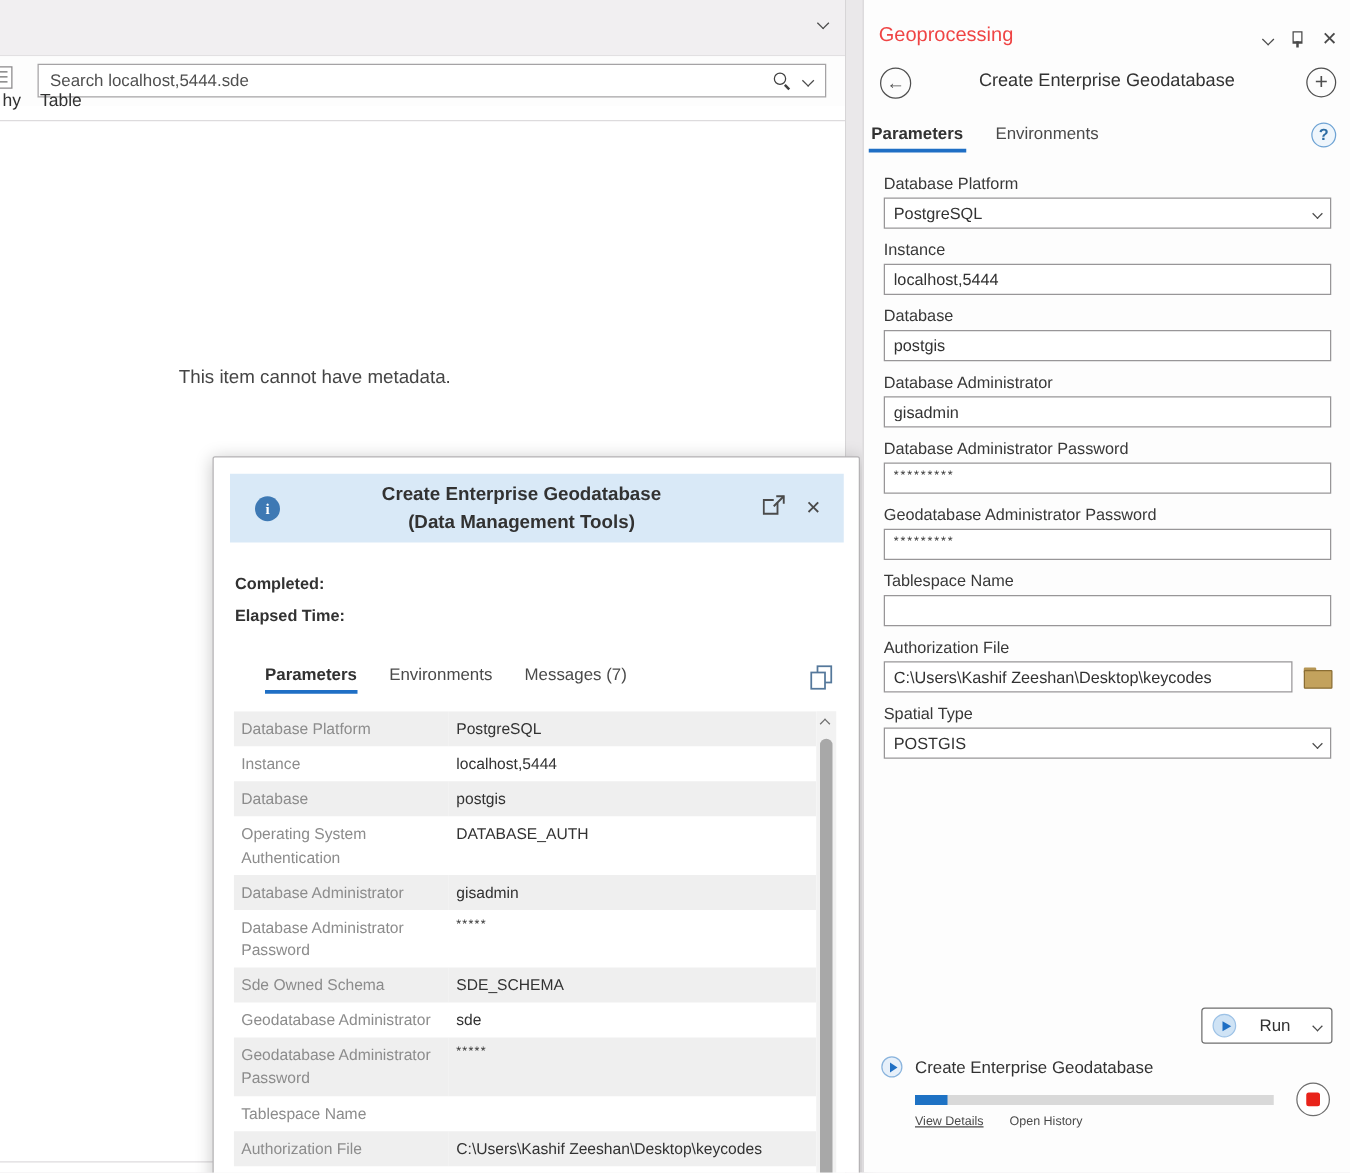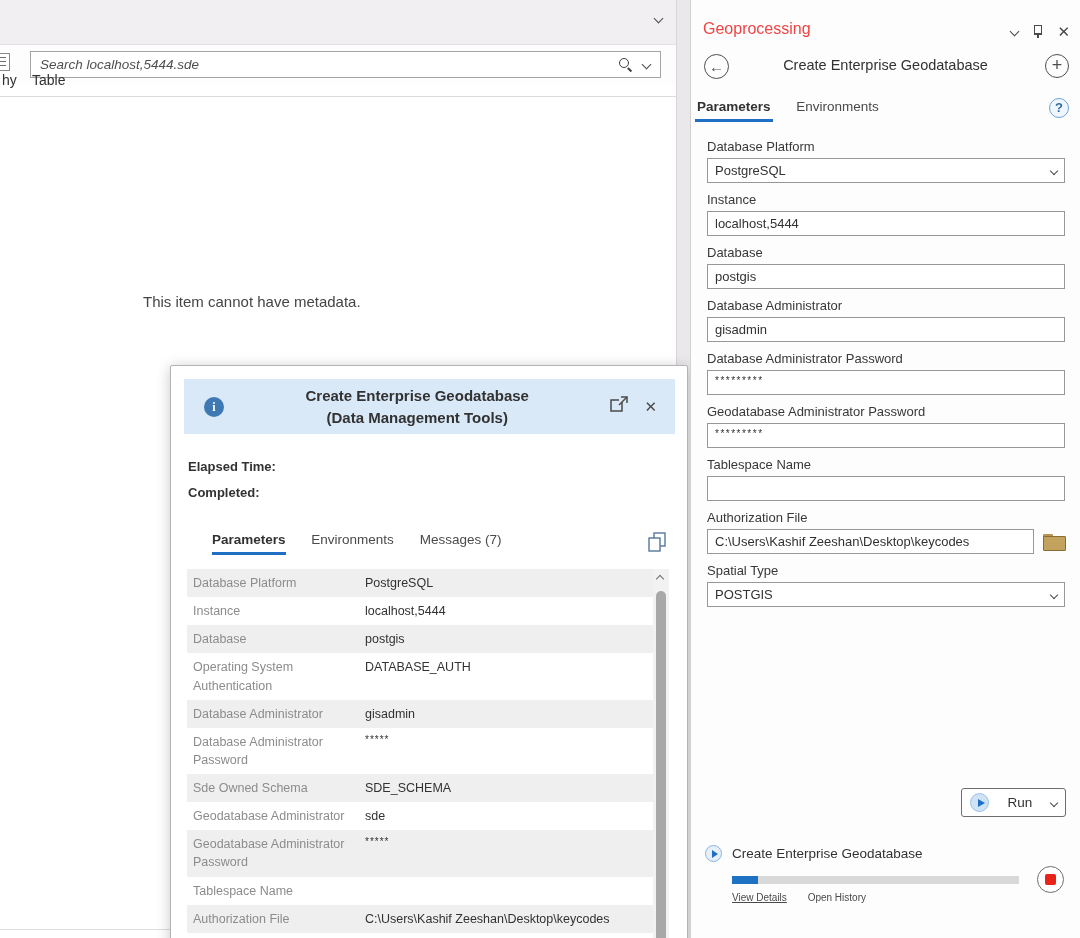--- a/index.html
+++ b/index.html
@@ -20,21 +20,21 @@
 
   
   .main-area { position:absolute; left:0; top:0; width:677px; height:938px;
     background:#fff; border-right:1px solid #d7d5d7; }
   .top-strip { position:absolute; left:0; top:0; width:100%; height:45px;
     background:#f1eff1; border-bottom:1px solid #e2e0e2; }
   .top-strip .chev { position:absolute; right:14px; top:15px; }
   .search-row { position:absolute; left:0; top:45px; width:100%; height:40px; background:#fdfdfd; }
   .search-box { position:absolute; left:30px; right:15px; top:6px; height:27px;
     background:#fff; border:1px solid #a5a3a5; display:flex; align-items:center; }
-  .search-text { flex:1; font-style:italic; font-size:13.5px; color:#4f4f4f; padding-left:9px;
+  .search-text { flex:1; font-size:13.5px; color:#4f4f4f; padding-left:9px;
     overflow:hidden; white-space:nowrap; }
   .mag { position:relative; width:15px; height:15px; margin-right:10px; }
   .mag::before { content:""; position:absolute; left:1px; top:1px; width:8px; height:8px;
     border:1.5px solid #3f3f3f; border-radius:50%; }
   .mag::after { content:""; position:absolute; left:10px; top:10px; width:5px; height:1.6px;
     background:#3f3f3f; transform:rotate(45deg); transform-origin:left center; }
   .search-box .chev { margin-right:10px; }
   .left-cut-icon { position:absolute; left:-6px; top:8px; width:16px; height:18px;
     border:1px solid #8a888a; background:#fff; }
   .left-cut-icon::before { content:""; position:absolute; left:2px; top:3px; width:9px; height:1.4px;
@@ -114,21 +114,21 @@
   .box.select .chev { width:6px; height:6px; margin-left:6px; }
   .box .stars { font-size:10px; letter-spacing:1.5px; align-self:flex-start; padding-top:4px; }
   .file-row { display:flex; align-items:center; }
   .file-row .box { flex:1; }
   .folder-icon { flex:none; width:22px; height:16px; margin-left:9px; position:relative; }
   .folder-icon::before { content:""; position:absolute; left:0; top:0; width:10px; height:4px;
     background:#b59553; border-radius:1px 1px 0 0; }
   .folder-icon::after { content:""; position:absolute; left:0; top:2px; width:21px; height:13px;
     background:#c3a25d; border:1px solid #8a6d33; border-radius:1px; }
 
-  .run-btn { position:absolute; right:14px; top:788px; width:105px; height:29px;
+  .run-btn { position:absolute; right:14px; top:806px; width:105px; height:29px;
     border:1px solid #6e6e6e; border-radius:3px; background:#fff;
     display:flex; align-items:center; padding:0 8px; }
   .play-circle { width:19px; height:19px; border-radius:50%; background:#cfe3f5;
     border:1px solid #9dc2e6; position:relative; flex:none; }
   .play-circle::after { content:""; position:absolute; left:7px; top:4.5px; width:0; height:0;
     border-left:7px solid #1f6fc4; border-top:4.5px solid transparent; border-bottom:4.5px solid transparent; }
   .run-label { flex:1; text-align:center; font-size:13.5px; color:#323232; }
   .run-btn .chev { width:6px; height:6px; }
 
   .status { position:absolute; left:14px; right:14px; top:845px; }
@@ -188,22 +188,22 @@
     <span class="share-icon">
       <svg class="lineicon" width="18" height="17" viewBox="0 0 18 17">
         <path d="M12 6 v9 h-11 v-11 h8"></path>
         <path d="M11 1 h6 v6"></path>
         <path d="M17 1 L9 9"></path>
       </svg>
     </span>
     <span class="dlg-close xmark">✕</span>
   </div>
   <div class="dlg-meta">
+    <div><b>Completed:</b></div>
     <div><b>Elapsed Time:</b></div>
-    <div><b>Completed:</b></div>
   </div>
   <div class="dlg-tabs">
     <span class="dlg-tab active">Parameters</span>
     <span class="dlg-tab">Environments</span>
     <span class="dlg-tab">Messages (7)</span>
   </div>
   <span class="copy-icon">
     <svg class="copyicon" width="19" height="21" viewBox="0 0 19 21">
       <rect x="6" y="1" width="11" height="13"></rect>
       <rect x="1" y="6" width="11" height="13"></rect>

